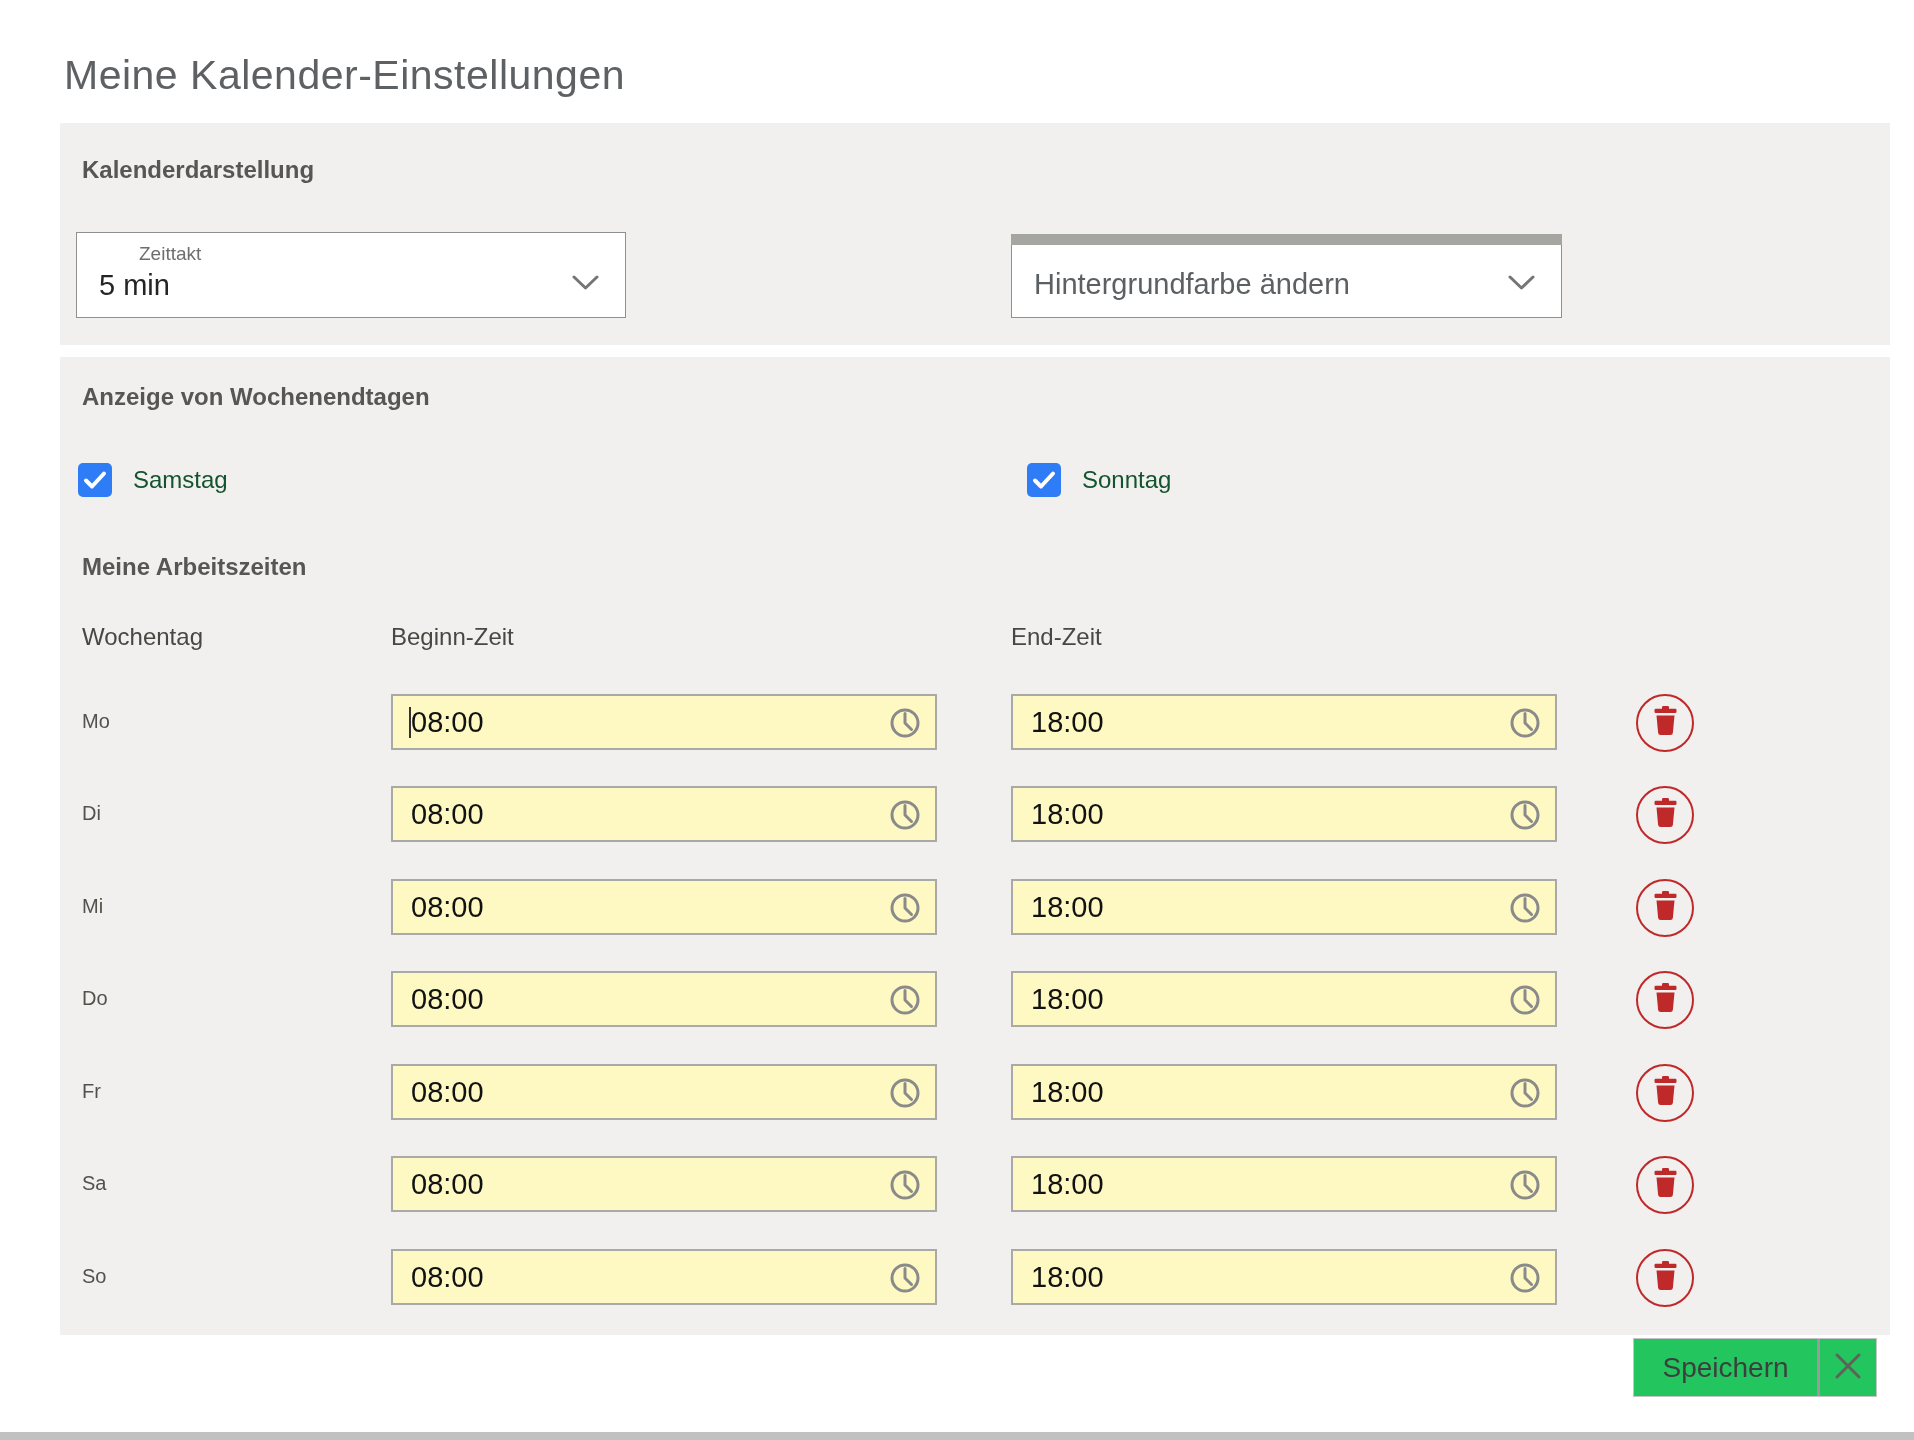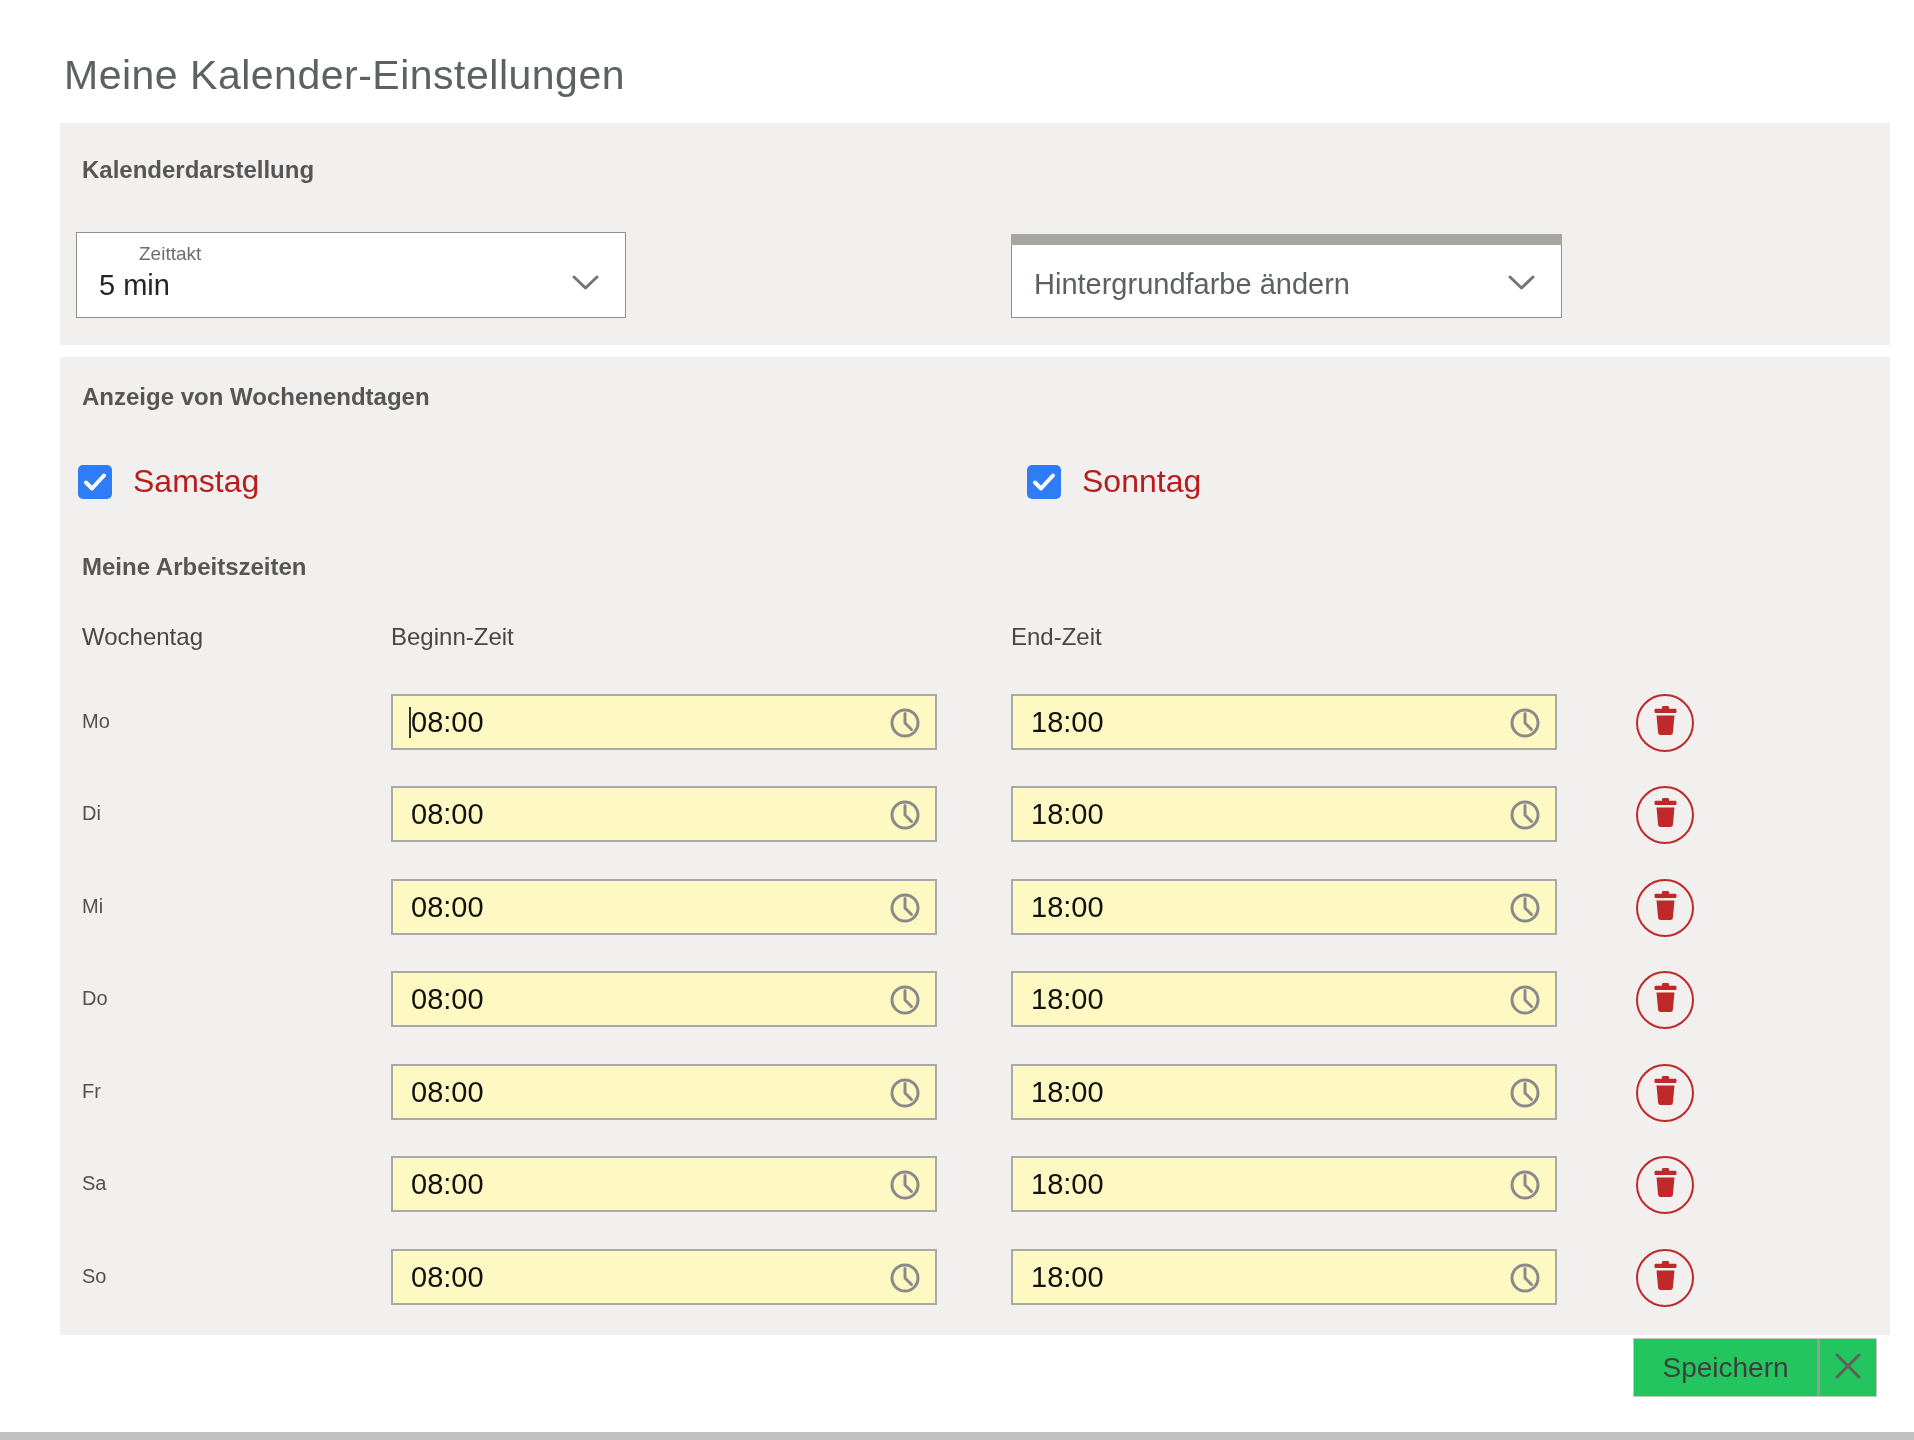--- a/index.html
+++ b/index.html
@@ -82,22 +82,22 @@
   .checkbox-son { left: 947px; padding-left: 20px; }
   .checkbox-box {
     width: 34px; height: 34px;
     background: #2e7cf6;
     border-radius: 5px;
     display: flex;
     align-items: center;
     justify-content: center;
   }
   .checkbox-label {
-    font-size: 32px;
-    color: #b91c1c;
+    font-size: 24px;
+    color: #14532d;
   }
   
   .col-header {
     position: absolute;
     top: 266px;
     font-size: 24px;
     color: #4a4642;
   }
   .col-day   { left: 22px; }
   .col-start { left: 331px; }

